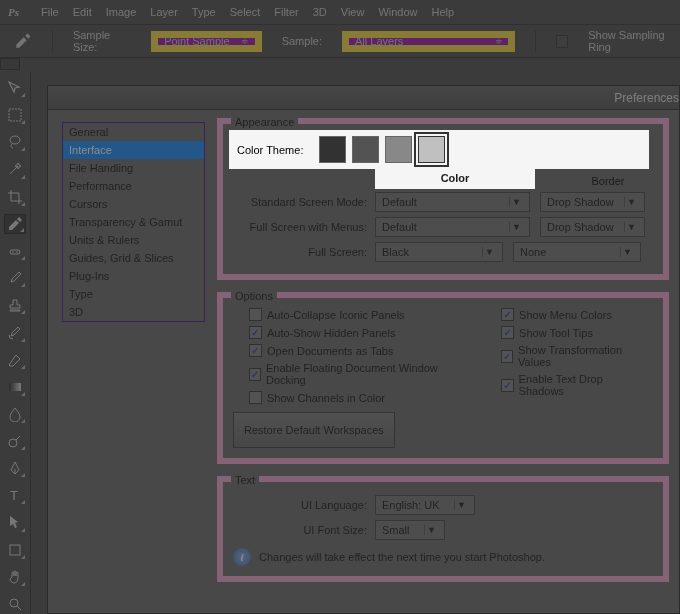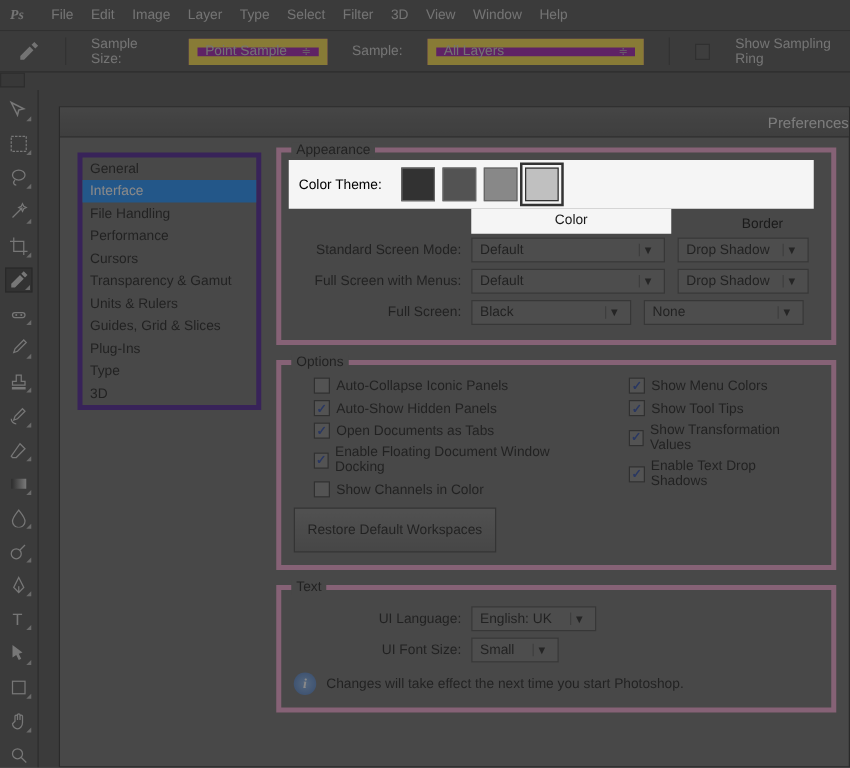--- a/index.html
+++ b/index.html
@@ -21,40 +21,40 @@
 .toolcol { position: absolute; left: 0; top: 72px; width: 31px; bottom: 0; background: #535353; border-right: 1px solid #333; display: flex; flex-direction: column; align-items: center; padding-top: 6px; gap: 7px; }
 .tb { width: 22px; height: 22px; display: flex; align-items: center; justify-content: center; color: #d7d7d7; }
 .tb.sel { background: #3e3e3e; border: 1px solid #2b2b2b; }
 .tri { position: absolute; right:1px; bottom:1px; width:0; height:0; border-left:4px solid transparent; border-bottom:4px solid #bbb; }
 .tb { position: relative; }
 .tb svg { width: 16px; height: 16px; }
 
 .prefwin { position: absolute; left: 47px; top: 85px; right: 0; bottom: 0; background: #6f6f6f; border: 1px solid #2d2d2d; }
 .prefwin .titlebar { height: 24px; background: linear-gradient(#6a6a6a,#5a5a5a); display: flex; align-items: center; padding-left: 10px; font-size: 12px; color: #e4e4e4; border-bottom: 1px solid #333; justify-content: flex-end; }
 .prefbody { position: absolute; top: 24px; left: 0; right: 0; bottom: 0; display: flex; }
-.catbox { width: 152px; margin: 12px 8px 12px 14px; border: 4px solid #4c1d95; background: #6f6f6f; align-self: flex-start; }
+.catbox { width: 152px; margin: 12px 8px 12px 14px; border: 1px solid #4c1d95; background: #6f6f6f; align-self: flex-start; }
 .catbox .ci { height: 18px; display: flex; align-items: center; padding-left: 6px; font-size: 11px; color: #1a1a1a; cursor: default; }
 .catbox .ci.sel { background: #1e90ff; color: #fff; }
 .main { flex: 1; padding: 8px 10px 8px 4px; }
 
-.grp { border: 4px solid #f9a8d4; margin-bottom: 12px; padding: 10px 18px 10px 10px; position: relative; }
+.grp { border: 6px solid #f9a8d4; margin-bottom: 12px; padding: 10px 18px 10px 10px; position: relative; }
 .grp > .gl { position: absolute; top: -8px; left: 8px; background: #6f6f6f; padding: 0 4px; font-size: 11px; color: #1a1a1a; }
 
 .hl { position: relative; z-index: 60; background: #f5f5f5; padding: 6px 8px 6px 8px; margin: -4px -4px 6px -4px; }
 .hl label { color: #000; }
 .swrow { display: flex; align-items: center; gap: 10px; }
 .swatches { display: flex; gap: 6px; margin-left: 6px; }
 .sw { width: 27px; height: 27px; border: 1px solid #666; }
 .sw.sel { outline: 2px solid #333; outline-offset: 2px; border: 1px solid #333; }
 .hdrrow { display: flex; }
 .hdrrow .c1 { width: 142px; }
 .hdrrow .c2 { width: 160px; text-align: center; font-size: 11px; }
 .hdrrow .c3 { flex:1; text-align: center; font-size: 11px; margin-left: 36px; }
 .hdrrow.hl2 { position: relative; z-index: 60; }
-.hdrrow.hl2 .c2 { background: #f5f5f5; padding: 3px 0 5px 0; margin-top:-6px; }
+.hdrrow.hl2 .c2 { background: #f5f5f5; padding: 3px 0 5px 0; margin-top:-6px;font-weight:bold; }
 
 .frow { display: flex; align-items: center; height: 25px; }
 .frow .lab { width: 142px; text-align: right; padding-right: 8px; font-size: 11px; }
 .dd2 { height: 20px; background: #7a7a7a; border: 1px solid #4a4a4a; display: flex; align-items: center; justify-content: space-between; padding: 0 6px; font-size: 11px; color: #1a1a1a; }
 .dd2 .ar { width: 14px; text-align: center; border-left: 1px solid #5a5a5a; font-size: 9px; color: #222; }
 
 .optgrid { display: flex; gap: 24px; }
 .optcol { display: flex; flex-direction: column; gap: 5px; margin-left: 16px; }
 .cb { display: flex; align-items: center; gap: 5px; font-size: 11px; }
 .cb .box { width: 13px; height: 13px; border: 1px solid #3a3a3a; background: #888; display: flex; align-items: center; justify-content: center; font-size: 10px; color: #2a4aa8; font-weight: bold; }

